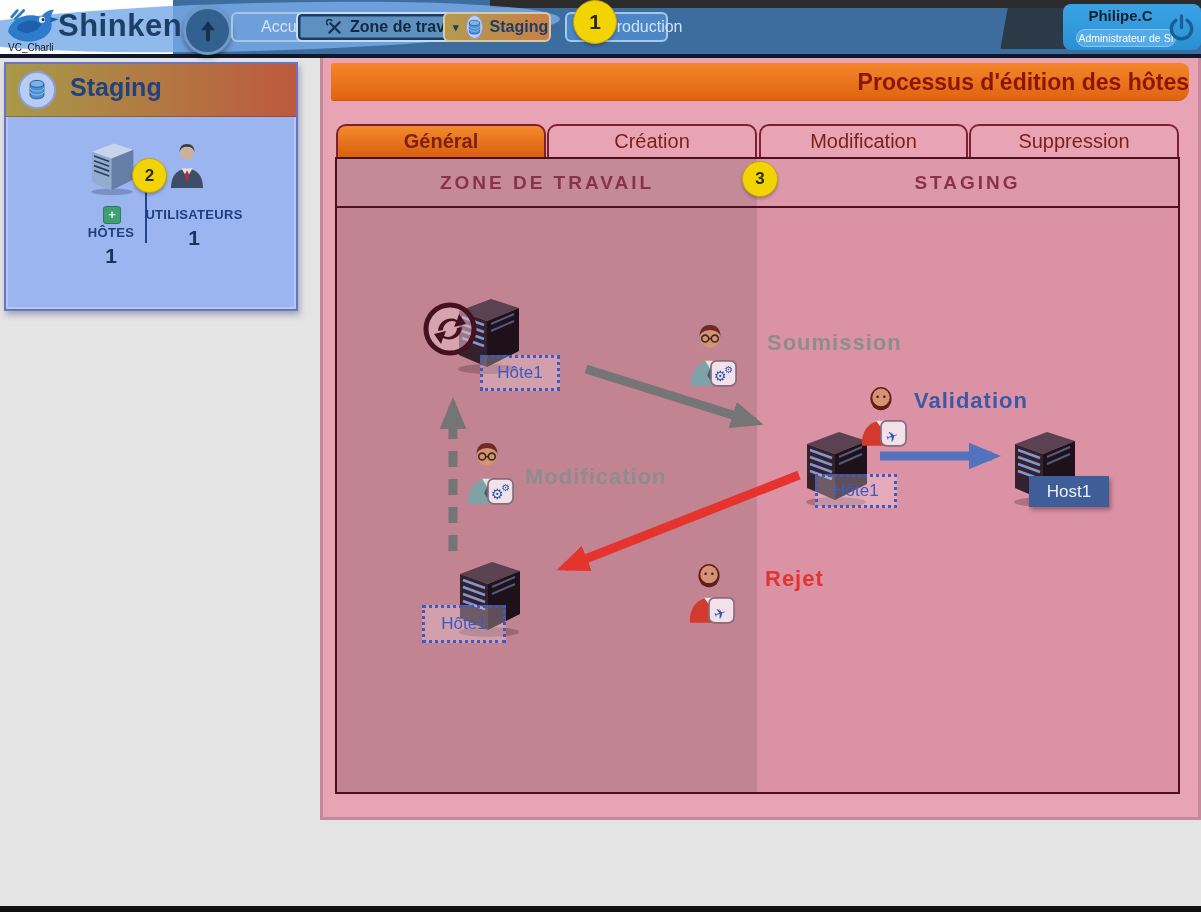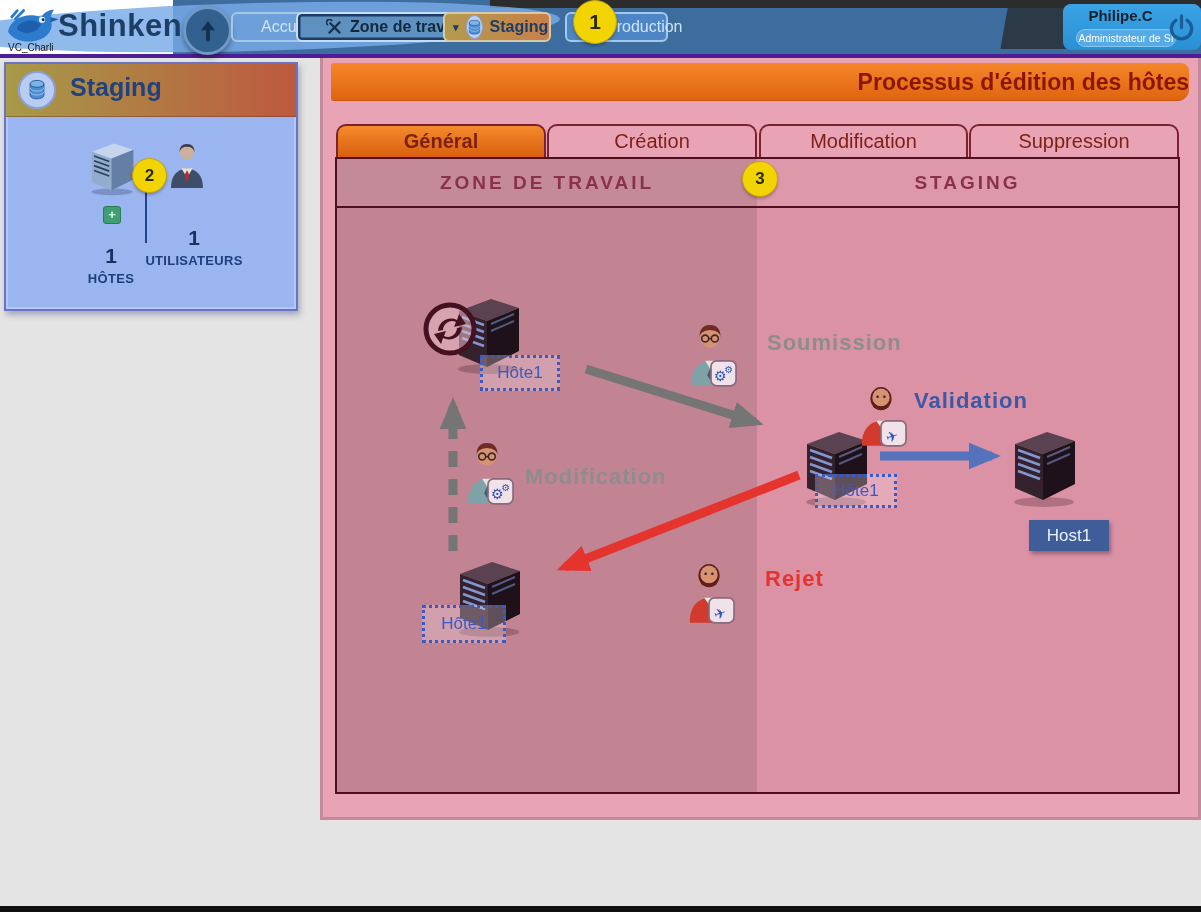--- a/index.html
+++ b/index.html
@@ -1,20 +1,20 @@
 <!DOCTYPE html>
 <html><head>
 <meta charset="utf-8">
 <style>
   html,body { margin:0; padding:0; }
   body { font-family: "Liberation Sans", sans-serif; }
   .screen { position:relative; width:1201px; height:912px; background:#e4e4e4; overflow:hidden; }
 
   
-  .navbar { position:absolute; left:0; top:0; width:1201px; height:54px; background:#3d6d9e; border-bottom:4px solid #4c1d95; z-index:40; }
+  .navbar { position:absolute; left:0; top:0; width:1201px; height:54px; background:#3d6d9e; border-bottom:4px solid #0f172a; z-index:40; }
   .nb-darkstrip { position:absolute; left:490px; top:0; width:711px; height:8px; background:#2c2c2c; }
   .logo-white { position:absolute; left:0; top:0; width:173px; height:54px; background:#ffffff; }
   .swoosh { position:absolute; left:-50px; top:3px; width:610px; height:48px; background:rgba(120,170,232,0.82); border-radius:50%; transform:rotate(-1.5deg); }
   .bird { position:absolute; left:2px; top:6px; width:58px; height:44px; }
   .brand { position:absolute; left:58px; top:8px; font-size:31px; font-weight:bold; color:#1d3f66; letter-spacing:0.5px; }
   .instance { position:absolute; left:8px; top:42px; font-size:10px; color:#161616; }
   .up-btn { position:absolute; left:183px; top:6px; width:43px; height:43px; border-radius:50%; background:#32608f; border:3px solid #6f9ac6; box-shadow:0 3px 5px rgba(0,0,0,.35); display:flex; align-items:center; justify-content:center; cursor:pointer; }
   .nav-btn { position:absolute; top:12px; height:30px; border-radius:6px; display:flex; align-items:center; gap:7px; padding:0 28px; font-size:16px; box-sizing:border-box; background:transparent; border:2px solid #a6c6e4; color:#d3e5f5; cursor:pointer; font-family:"Liberation Sans",sans-serif; }
   .btn-home { left:231px; }
   .btn-workzone { left:296px; background:#5e90c0; border:2px solid #c6dcf0; box-shadow:inset 0 0 0 2.5px #1c3d66; color:#12283f; font-weight:bold; }
@@ -31,21 +31,21 @@
   .user-role { position:absolute; left:13px; top:25px; width:98px; height:16px; line-height:16px; text-align:center; background:#54abe7; border:1px solid #85c6f2; border-radius:9px; font-size:10.5px; color:#ffffff; }
   .power { position:absolute; left:1166px; top:13px; width:31px; height:31px; cursor:pointer; }
 
   
   .sidebar { position:absolute; left:4px; top:62px; width:294px; height:249px; background:#9ab5f0; border:2px solid #6b74c4; box-sizing:border-box; box-shadow:2px 4px 6px rgba(50,55,110,.35), inset 0 0 0 2px rgba(255,255,255,.25); z-index:30; }
   .sb-header { position:absolute; left:0; top:0; width:100%; height:52px; background:linear-gradient(90deg,#a79a48,#bd593e); border-bottom:1px solid rgba(90,50,40,.4); }
   .sb-dbcirc { position:absolute; left:12px; top:7px; width:38px; height:38px; border-radius:50%; background:#b9cdf2; border:2px solid #8aa0dc; box-sizing:border-box; display:flex; align-items:center; justify-content:center; }
   .sb-title { position:absolute; left:64px; top:9px; font-size:25px; font-weight:600; color:#21427e; }
   .badge2 { position:absolute; left:126px; top:94px; width:33px; height:33px; font-size:17px; z-index:5; }
   .sb-plus { position:absolute; left:97px; top:142px; width:16px; height:16px; background:#3f9e72; border:1px solid #2e7a56; border-radius:3px; color:#d8f2e4; font-size:13px; font-weight:bold; text-align:center; line-height:15px; cursor:pointer; }
-  .sb-label { position:absolute; font-size:13px; font-weight:bold; color:#1e3f7d; text-align:center; letter-spacing:0.3px;margin-top:46px; }
+  .sb-label { position:absolute; font-size:13px; font-weight:bold; color:#1e3f7d; text-align:center; letter-spacing:0.3px; }
   .sb-count { position:absolute; font-size:21px; font-weight:bold; color:#17335f; text-align:center; }
   .sb-divider { position:absolute; left:139px; top:121px; width:2px; height:58px; background:#24458c; }
 
   
   .main-panel { position:absolute; left:320px; top:58px; width:881px; height:762px; background:#e8a3b5; border:3px solid #c4899b; border-top:none; box-sizing:border-box; z-index:20; }
   .main-title { position:absolute; left:8px; top:5px; width:858px; height:38px; line-height:38px; background:linear-gradient(180deg,#f5862a,#e06410); border-bottom:1px solid #c85508; border-radius:3px 8px 12px 3px; color:#8c1605; font-size:23px; font-weight:700; padding-left:0; box-sizing:border-box;text-align:right; }
   .tab { position:absolute; top:66px; height:33px; line-height:31px; text-align:center; border:2px solid #7a2231; border-bottom:none; border-radius:10px 10px 0 0; font-size:20px; color:#7c1f14; box-sizing:border-box; cursor:pointer; }
   .tab.active { background:linear-gradient(180deg,#f58a2c,#d95f0e); font-weight:600; }
   .dg-container { position:absolute; left:12px; top:99px; width:845px; height:637px; border:2px solid #4f0f1e; box-sizing:border-box; }
   .col-bg-left { position:absolute; left:0; top:0; width:420px; height:633px; background:#c28392; }
@@ -305,20 +305,20 @@
             <use href="#sym-person-validator"></use>
           </svg>
 
         <div class="flow flow-gray" style="left:430px; top:124px;">Soumission</div>
         <div class="flow flow-blue" style="left:577px; top:182px;">Validation</div>
         <div class="flow flow-gray" style="left:188px; top:258px;">Modification</div>
         <div class="flow flow-red" style="left:428px; top:360px;">Rejet</div>
 
         <div class="host-label" style="left:143px; top:149px; width:80px; height:36px;">Hôte1</div>
         <div class="host-label" style="left:478px; top:268px; width:82px; height:34px;">Hôte1</div>
-        <div class="host-label-solid" style="left:692px; top:270px; width:80px; height:31px;margin-top:44px;">Host1</div>
+        <div class="host-label-solid" style="left:692px; top:270px; width:80px; height:31px;">Host1</div>
         <div class="host-label" style="left:85px; top:399px; width:84px; height:38px;">Hôte1</div>
       </div>
     </div>
   </div>
 
   <div class="footer-bar"></div>
 </div>
 
 </body></html>

